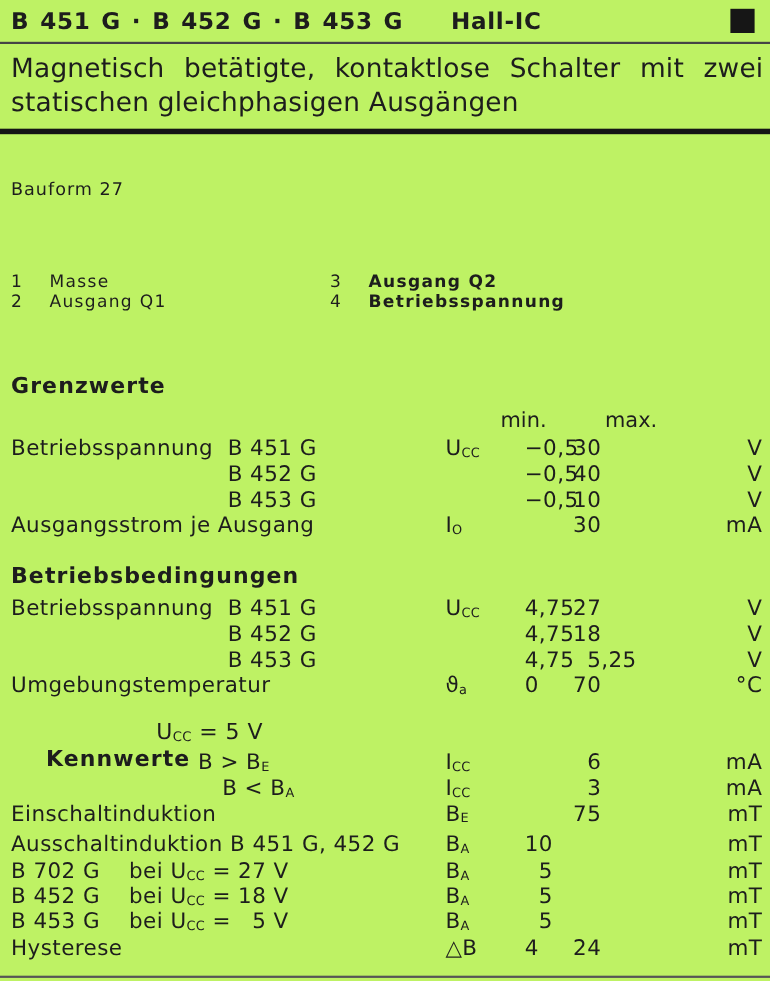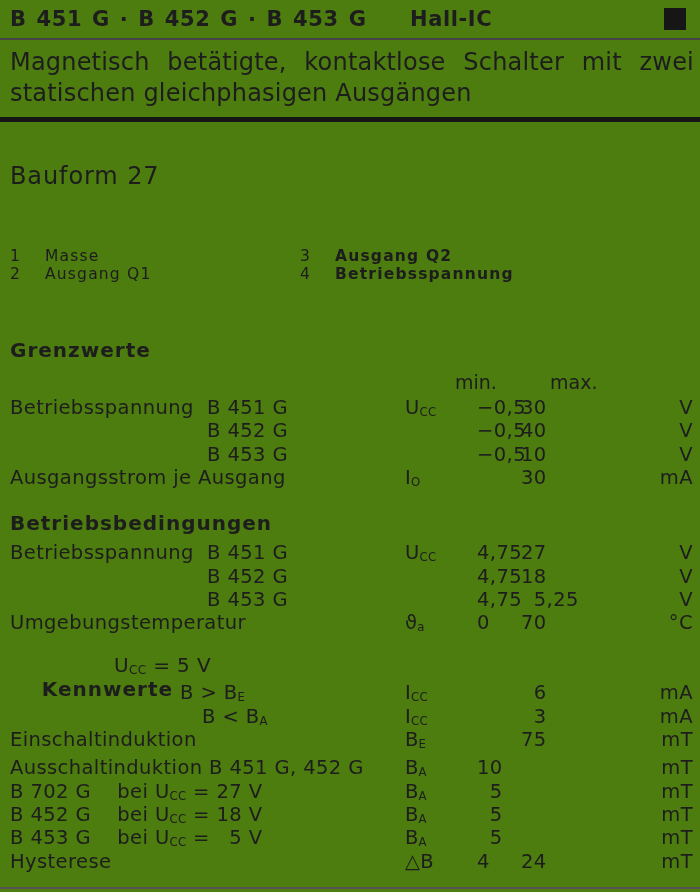--- a/index.html
+++ b/index.html
@@ -1,40 +1,40 @@
 <!DOCTYPE html>
 <html><head>
 <meta charset="utf-8">
 <style>
   html,body{margin:0;padding:0;background:#e8e8e6;}
   .page{
     position:relative;width:700px;height:892px;margin:0 auto;
-    background:#4d7c0f;color:#1d1d1d;overflow:hidden;
+    background:#bef264;color:#1d1d1d;overflow:hidden;
     font-family:"DejaVu Sans","Liberation Sans",sans-serif;
     -webkit-font-smoothing:antialiased;
   }
   
   .title{position:absolute;top:7px;left:10px;font-size:21px;font-weight:bold;letter-spacing:.6px;word-spacing:2px;white-space:pre;}
   .title-product{position:absolute;top:7px;left:410px;font-size:21px;font-weight:bold;letter-spacing:.6px;}
   .corner-square{position:absolute;top:8px;left:664px;width:22px;height:22px;background:#161616;}
   .rule-thin-top{position:absolute;top:38px;left:0;width:700px;height:2px;background:#454545;}
   .subtitle{position:absolute;top:47px;left:10px;width:684px;font-size:24px;line-height:31px;letter-spacing:.2px;text-align:justify;}
   .rule-thick{position:absolute;top:117px;left:0;width:700px;height:5px;background:#151515;}
   .rule-bottom{position:absolute;top:887px;left:0;width:700px;height:2px;background:#555;}
   
-  .bauform{position:absolute;top:162px;left:10px;font-size:24px;letter-spacing:.9px;text-align:right;}
+  .bauform{position:absolute;top:162px;left:10px;font-size:16px;letter-spacing:.9px;text-align:right;}
   .anschluss-title{position:absolute;top:215px;left:10px;font-size:16px;letter-spacing:.8px;}
   .pin-row{position:absolute;left:10px;width:680px;height:18px;font-size:15.5px;letter-spacing:1.2px;}
   .pin-num{position:absolute;left:0;}
   .pin-label{position:absolute;left:35px;}
   .pin-num-2{position:absolute;left:290px;}
   .pin-label-2{position:absolute;left:325px;font-weight:bold;}
   
   .sec-h{position:absolute;left:10px;font-size:20px;font-weight:bold;letter-spacing:1px;white-space:pre;}
-  .sec-cond{position:absolute;left:104px;top:0;font-weight:normal;letter-spacing:.4px;}
+  .sec-cond{position:absolute;left:132px;top:0;font-weight:normal;letter-spacing:.4px;}
   
   .colheads{position:absolute;top:371px;left:0;width:700px;height:20px;font-size:19px;}
   .ch-min{position:absolute;left:455px;}
   .ch-max{position:absolute;left:550px;}
   .trow{position:absolute;left:10px;width:690px;height:22px;font-size:19.5px;letter-spacing:.4px;white-space:pre;}
   .c-name{position:absolute;left:0;top:0;}
   .c-var{position:absolute;left:197px;top:0;}
   .c-var-k{position:absolute;left:170px;top:0;}
   .c-var-k2{position:absolute;left:192px;top:0;}
   .c-sym{position:absolute;left:395px;top:0;letter-spacing:.2px;}

